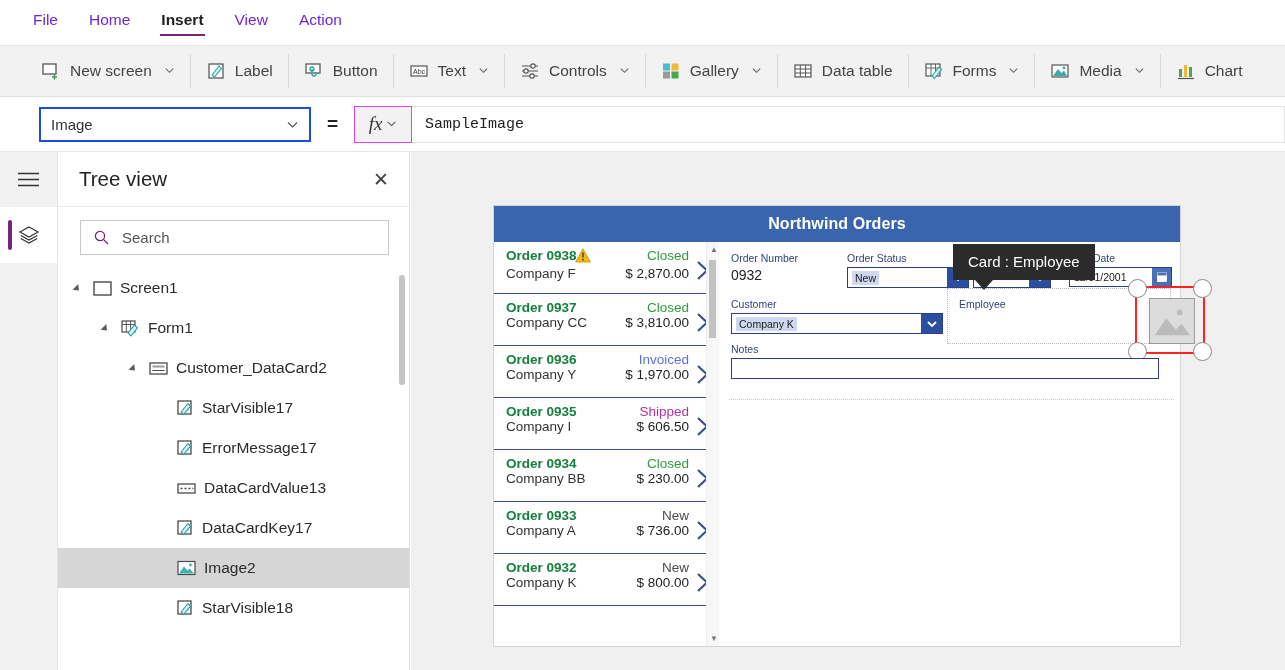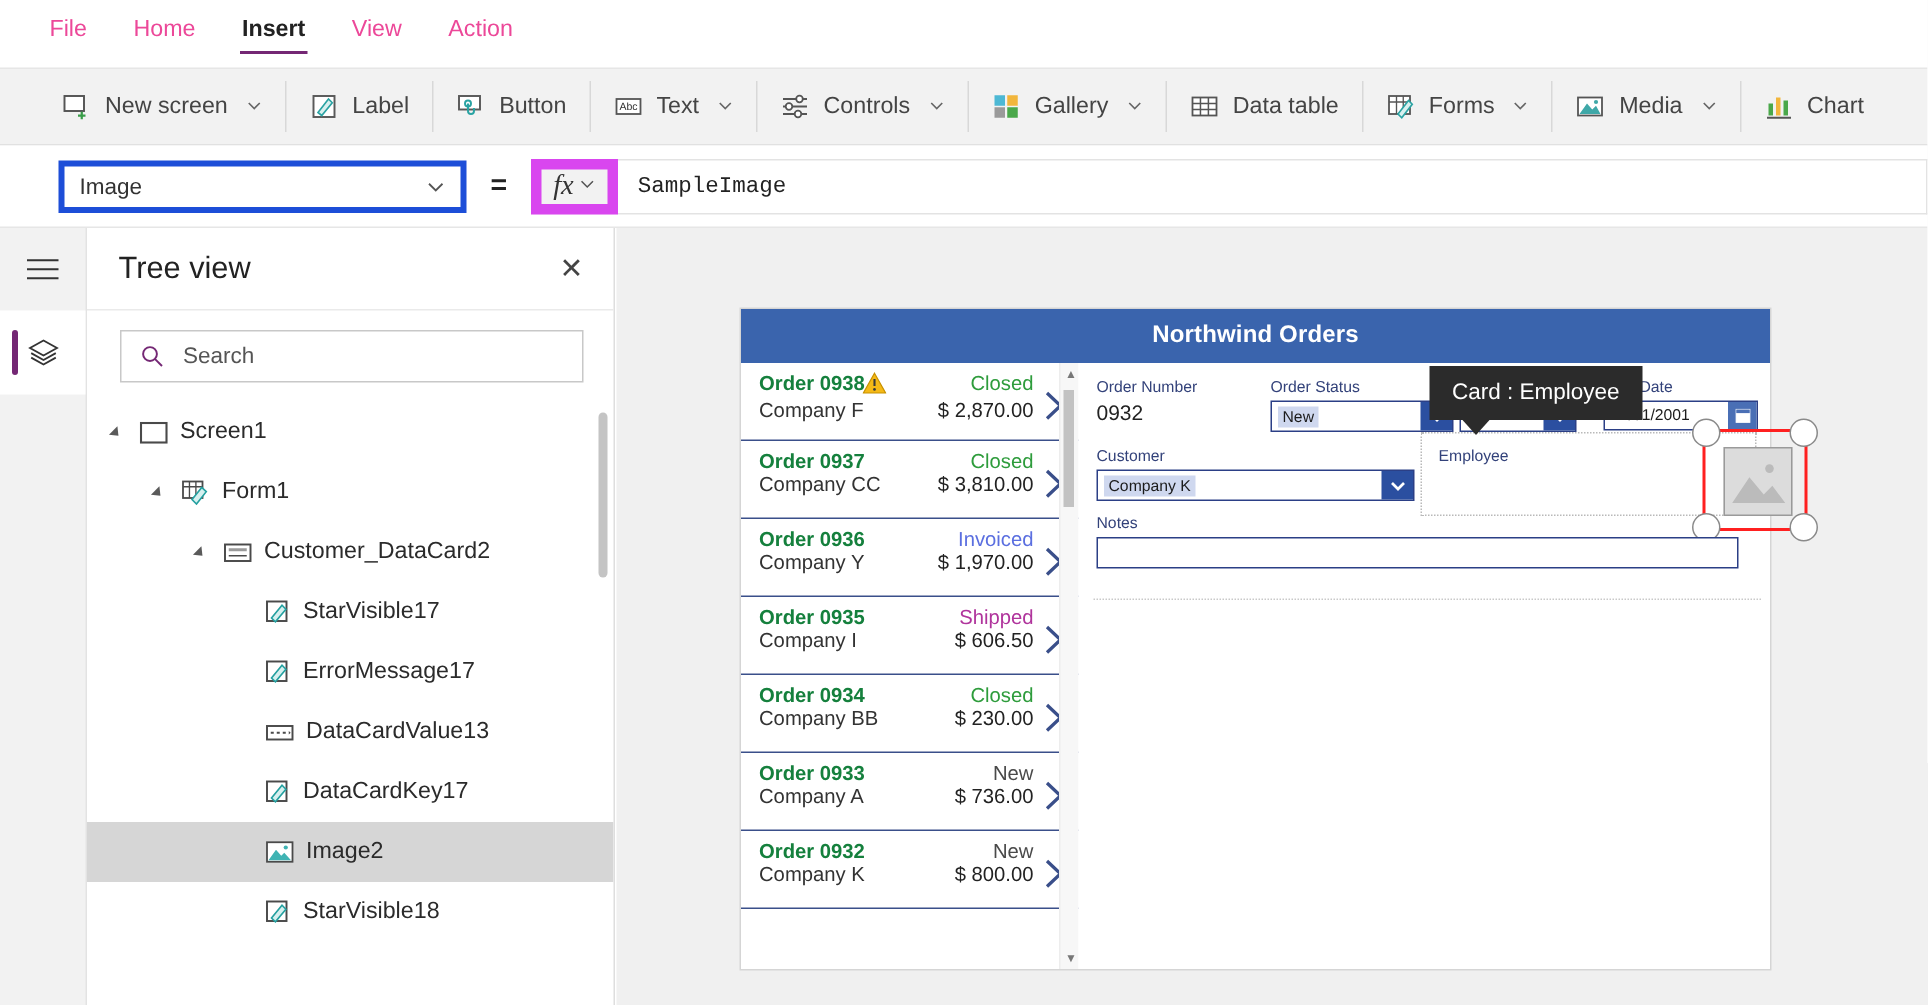--- a/index.html
+++ b/index.html
@@ -13,21 +13,21 @@
   }
   .app { position: relative; width: 1285px; height: 670px; background:#ffffff; }
 
   
   .menubar {
     position:absolute; left:0; top:0; width:1285px; height:46px;
     background:#ffffff; display:flex; align-items:center; padding-left:32px;
     border-bottom:1px solid #e6e6e6;
   }
   .menu-item {
-    font-size:15.5px; color:#ec4899; margin-right:29px; padding:2px 1px 7px 1px;
+    font-size:15.5px; color:#6d28d9; margin-right:29px; padding:2px 1px 7px 1px;
     position:relative; cursor:default; white-space:nowrap;
   }
   .menu-item.active { font-weight:bold; color:#222222; }
   .menu-item.active:after {
     content:""; position:absolute; left:0; right:0; bottom:0; height:2.5px; background:#742774;
   }
 
   
   .ribbon {
     position:absolute; left:0; top:46px; width:1285px; height:51px;
@@ -42,27 +42,27 @@
   .rib-chev { font-size:9px; color:#666; margin-left:3px; }
   .ic { width:20px; height:20px; flex:0 0 auto; display:block; }
 
   
   .fxbar {
     position:absolute; left:0; top:97px; width:1285px; height:55px;
     background:#ffffff; display:flex; align-items:center; padding-left:39px;
     border-bottom:1px solid #e6e6e6;
   }
   .prop-select {
-    width:272px; height:35px; border:4px solid #1d4ed8; background:#ffffff;
+    width:272px; height:35px; border:2px solid #1d4ed8; background:#ffffff;
     display:flex; align-items:center; padding:0 10px; font-size:15px; color:#333;
     justify-content:space-between;
   }
   .eq { font-size:19px; color:#222; margin:0 16px; font-weight:bold; }
   .fx-box {
-    width:58px; height:37px; background:#f2f2f2; border:7px solid #d946ef;
+    width:58px; height:37px; background:#f2f2f2; border:1px solid #d946ef;
     display:flex; align-items:center; justify-content:center; gap:4px;
   }
   .fx-glyph { font-family:"Liberation Serif", serif; font-style:italic; font-size:19px; color:#333; }
   .fx-input {
     flex:1; height:37px; border:1px solid #e3e3e3; border-left:none; background:#fff;
     display:flex; align-items:center; padding-left:13px;
     font-family:"Liberation Mono", monospace; font-size:15px; color:#222;
   }
 
   

